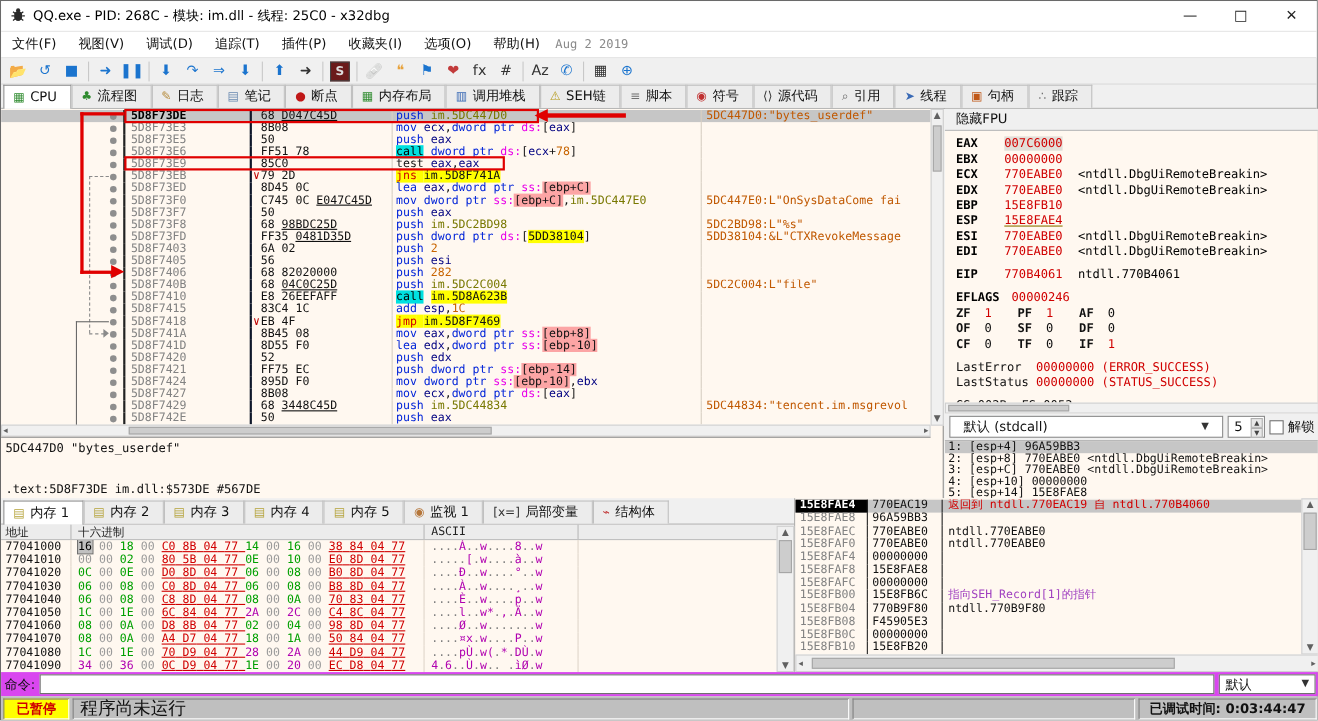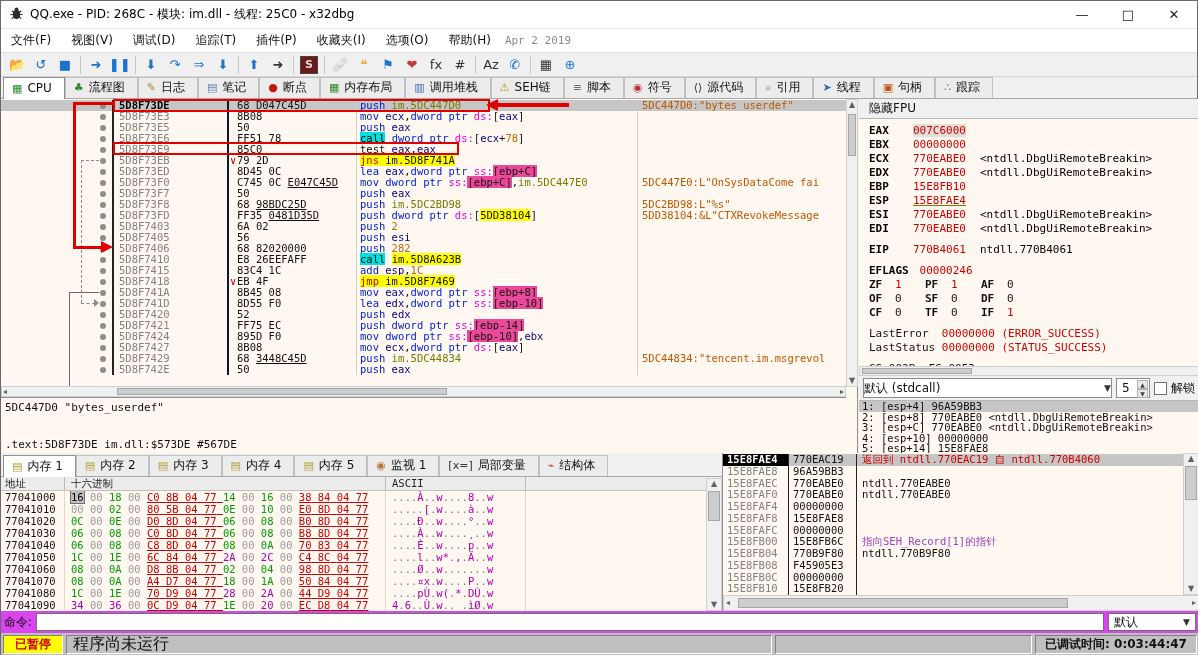--- a/index.html
+++ b/index.html
@@ -45,21 +45,21 @@
   .dbytes{width:128px;flex:none;padding-left:8px;color:#111;border-right:1px solid #d8cfc4;position:relative}
   .chev{color:#c00000;position:absolute;left:1px;top:0}
   .dins{width:281px;flex:none;padding-left:3px;border-right:1px solid #d8cfc4}
   .dcmt{flex:1;padding-left:4px;color:#c05800;overflow:hidden}
   .bu{text-decoration:underline}
   .sg-m{color:#0023d8}.sg-r{color:#000080}.sg-s{color:#e800e8}.sg-n{color:#c86400}
   .sg-i{color:#787800}.sg-t{color:#111}
   .sg-c{background:#00e0e0;color:#000}
   .sg-j{background:#ffff00;color:#d00000}
   .sg-y{background:#ffff00;color:#111}
-  .sg-h{background:#ec4899;color:#111}
+  .sg-h{background:#fca5a5;color:#111}
 
   
   .redbox{position:absolute;border:2px solid #e00000;background:transparent;z-index:5}
   .redline{position:absolute;background:#e00000;z-index:5}
   .redtri{position:absolute;width:0;height:0;z-index:5}
   .jline{position:absolute;z-index:2}
 
   
   .sb{position:absolute;background:#f0f0f0;border:1px solid #d0d0d0}
   .sb .thumb{position:absolute;background:#cdcdcd;border:1px solid #a6a6a6}
@@ -76,21 +76,21 @@
   .rname{display:inline-block;width:44px;font-weight:bold;color:#000}
   .rval{color:#d00000}
   .rsel{background:#e2ded8}
   .runder{text-decoration:underline;text-decoration-color:#8a7500}
   .rlabel{color:#000;margin-left:14px}
   .fname{display:inline-block;width:26px;font-weight:bold}
   .fval{display:inline-block;width:30px}
   .red{color:#d00000}
   #reg-hscroll{left:0;top:267px;width:340px;height:10px}
   #conv-row{position:absolute;left:0;top:277px;width:340px;height:24px;background:#f0f0f0;display:flex;align-items:center;gap:4px;padding:0 4px}
-  #conv-dd{flex:1;height:20px;background:#fff;border:1px solid #8a8a8a;display:flex;align-items:center;padding:0 0;font-size:12px}
+  #conv-dd{flex:1;height:20px;background:#fff;border:1px solid #8a8a8a;display:flex;align-items:center;padding:0 12px;font-size:12px}
   #conv-dd .caret{margin-left:auto;font-size:9px;color:#333}
   #depth-spin{width:34px;height:20px;background:#fff;border:1px solid #8a8a8a;display:flex;align-items:center;padding-left:5px;position:relative;font-size:12px}
   .spin-btns{position:absolute;right:1px;top:1px;width:11px;height:16px;display:flex;flex-direction:column}
   .spin-btns div{flex:1;background:#e8e8e8;border:1px solid #b0b0b0;font-size:6px;line-height:7px;text-align:center;color:#444}
   #unlock{display:flex;align-items:center;gap:4px;font-size:12px}
   #unlock .box{width:13px;height:13px;background:#fff;border:1px solid #707070}
   #args-area{position:absolute;left:0;top:301px;width:340px;height:53px;border-top:1px solid #b8b8b8;font-family:"DejaVu Sans Mono",monospace;font-size:10.5px;overflow:hidden;background:#fff8f0}
   .arow{height:10.6px;line-height:10.6px;white-space:pre;padding-left:3px}
   .arow.sel{background:#c6c6c6}
 
@@ -158,21 +158,21 @@
   <div id="menubar">
       <span class="menu-item">文件(F)</span>
       <span class="menu-item">视图(V)</span>
       <span class="menu-item">调试(D)</span>
       <span class="menu-item">追踪(T)</span>
       <span class="menu-item">插件(P)</span>
       <span class="menu-item">收藏夹(I)</span>
       <span class="menu-item">选项(O)</span>
       <span class="menu-item">帮助(H)</span>
       <span id=""></span>
-      <span id="menu-date">Apr 2 2019</span>
+      <span id="menu-date">Aug 2 2019</span>
     </div>
 
   <div id="toolbar">
       <span class="tool orange">📂</span>
       <span class="tool ">↺</span>
       <span class="tool ">■</span>
       <span class="tsep"></span>
       <span class="tool ">➜</span>
       <span class="tool ">❚❚</span>
       <span class="tsep"></span>
@@ -272,20 +272,21 @@
         <div class="drow"><div class="dgut"><span class="dot"></span></div><div class="daddr">5D8F73E9</div><div class="dbytes"><span>85C0</span></div><div class="dins"><span class="sg-t">test </span><span class="sg-r">eax</span><span class="sg-t">,</span><span class="sg-r">eax</span></div><div class="dcmt"></div></div>
         <div class="drow"><div class="dgut"><span class="dot"></span></div><div class="daddr">5D8F73EB</div><div class="dbytes"><span class="chev">∨</span><span>79 2D</span></div><div class="dins"><span class="sg-j">jns</span><span class="sg-y"> </span><span class="sg-y">im.5D8F741A</span></div><div class="dcmt"></div></div>
         <div class="drow"><div class="dgut"><span class="dot"></span></div><div class="daddr">5D8F73ED</div><div class="dbytes"><span>8D45 0C</span></div><div class="dins"><span class="sg-m">lea </span><span class="sg-r">eax</span><span class="sg-t">,</span><span class="sg-m">dword ptr </span><span class="sg-s">ss:</span><span class="sg-h">[ebp+C]</span></div><div class="dcmt"></div></div>
         <div class="drow"><div class="dgut"><span class="dot"></span></div><div class="daddr">5D8F73F0</div><div class="dbytes"><span>C745 0C </span><span class="bu">E047C45D</span></div><div class="dins"><span class="sg-m">mov </span><span class="sg-m">dword ptr </span><span class="sg-s">ss:</span><span class="sg-h">[ebp+C]</span><span class="sg-t">,</span><span class="sg-i">im.5DC447E0</span></div><div class="dcmt">5DC447E0:L"OnSysDataCome fai</div></div>
         <div class="drow"><div class="dgut"><span class="dot"></span></div><div class="daddr">5D8F73F7</div><div class="dbytes"><span>50</span></div><div class="dins"><span class="sg-m">push </span><span class="sg-r">eax</span></div><div class="dcmt"></div></div>
         <div class="drow"><div class="dgut"><span class="dot"></span></div><div class="daddr">5D8F73F8</div><div class="dbytes"><span>68 </span><span class="bu">98BDC25D</span></div><div class="dins"><span class="sg-m">push </span><span class="sg-i">im.5DC2BD98</span></div><div class="dcmt">5DC2BD98:L"%s"</div></div>
         <div class="drow"><div class="dgut"><span class="dot"></span></div><div class="daddr">5D8F73FD</div><div class="dbytes"><span>FF35 </span><span class="bu">0481D35D</span></div><div class="dins"><span class="sg-m">push </span><span class="sg-m">dword ptr </span><span class="sg-s">ds:</span><span class="sg-t">[</span><span class="sg-y">5DD38104</span><span class="sg-t">]</span></div><div class="dcmt">5DD38104:&amp;L"CTXRevokeMessage</div></div>
         <div class="drow"><div class="dgut"><span class="dot"></span></div><div class="daddr">5D8F7403</div><div class="dbytes"><span>6A 02</span></div><div class="dins"><span class="sg-m">push </span><span class="sg-n">2</span></div><div class="dcmt"></div></div>
         <div class="drow"><div class="dgut"><span class="dot"></span></div><div class="daddr">5D8F7405</div><div class="dbytes"><span>56</span></div><div class="dins"><span class="sg-m">push </span><span class="sg-r">esi</span></div><div class="dcmt"></div></div>
         <div class="drow"><div class="dgut"><span class="dot"></span></div><div class="daddr">5D8F7406</div><div class="dbytes"><span>68 82020000</span></div><div class="dins"><span class="sg-m">push </span><span class="sg-n">282</span></div><div class="dcmt"></div></div>
+        <div class="drow"><div class="dgut"><span class="dot"></span></div><div class="daddr">5D8F740B</div><div class="dbytes"><span>68 </span><span class="bu">04C0C25D</span></div><div class="dins"><span class="sg-m">push </span><span class="sg-i">im.5DC2C004</span></div><div class="dcmt">5DC2C004:L"file"</div></div>
         <div class="drow"><div class="dgut"><span class="dot"></span></div><div class="daddr">5D8F7410</div><div class="dbytes"><span>E8 26EEFAFF</span></div><div class="dins"><span class="sg-c">call</span><span class="sg-t"> </span><span class="sg-y">im.5D8A623B</span></div><div class="dcmt"></div></div>
         <div class="drow"><div class="dgut"><span class="dot"></span></div><div class="daddr">5D8F7415</div><div class="dbytes"><span>83C4 1C</span></div><div class="dins"><span class="sg-m">add </span><span class="sg-r">esp</span><span class="sg-t">,</span><span class="sg-n">1C</span></div><div class="dcmt"></div></div>
         <div class="drow"><div class="dgut"><span class="dot"></span></div><div class="daddr">5D8F7418</div><div class="dbytes"><span class="chev">∨</span><span>EB 4F</span></div><div class="dins"><span class="sg-j">jmp</span><span class="sg-y"> </span><span class="sg-y">im.5D8F7469</span></div><div class="dcmt"></div></div>
         <div class="drow"><div class="dgut"><span class="dot"></span></div><div class="daddr">5D8F741A</div><div class="dbytes"><span>8B45 08</span></div><div class="dins"><span class="sg-m">mov </span><span class="sg-r">eax</span><span class="sg-t">,</span><span class="sg-m">dword ptr </span><span class="sg-s">ss:</span><span class="sg-h">[ebp+8]</span></div><div class="dcmt"></div></div>
         <div class="drow"><div class="dgut"><span class="dot"></span></div><div class="daddr">5D8F741D</div><div class="dbytes"><span>8D55 F0</span></div><div class="dins"><span class="sg-m">lea </span><span class="sg-r">edx</span><span class="sg-t">,</span><span class="sg-m">dword ptr </span><span class="sg-s">ss:</span><span class="sg-h">[ebp-10]</span></div><div class="dcmt"></div></div>
         <div class="drow"><div class="dgut"><span class="dot"></span></div><div class="daddr">5D8F7420</div><div class="dbytes"><span>52</span></div><div class="dins"><span class="sg-m">push </span><span class="sg-r">edx</span></div><div class="dcmt"></div></div>
         <div class="drow"><div class="dgut"><span class="dot"></span></div><div class="daddr">5D8F7421</div><div class="dbytes"><span>FF75 EC</span></div><div class="dins"><span class="sg-m">push </span><span class="sg-m">dword ptr </span><span class="sg-s">ss:</span><span class="sg-h">[ebp-14]</span></div><div class="dcmt"></div></div>
         <div class="drow"><div class="dgut"><span class="dot"></span></div><div class="daddr">5D8F7424</div><div class="dbytes"><span>895D F0</span></div><div class="dins"><span class="sg-m">mov </span><span class="sg-m">dword ptr </span><span class="sg-s">ss:</span><span class="sg-h">[ebp-10]</span><span class="sg-t">,</span><span class="sg-r">ebx</span></div><div class="dcmt"></div></div>
         <div class="drow"><div class="dgut"><span class="dot"></span></div><div class="daddr">5D8F7427</div><div class="dbytes"><span>8B08</span></div><div class="dins"><span class="sg-m">mov </span><span class="sg-r">ecx</span><span class="sg-t">,</span><span class="sg-m">dword ptr </span><span class="sg-s">ds:</span><span class="sg-t">[</span><span class="sg-r">eax</span><span class="sg-t">]</span></div><div class="dcmt"></div></div>
         <div class="drow"><div class="dgut"><span class="dot"></span></div><div class="daddr">5D8F7429</div><div class="dbytes"><span>68 </span><span class="bu">3448C45D</span></div><div class="dins"><span class="sg-m">push </span><span class="sg-i">im.5DC44834</span></div><div class="dcmt">5DC44834:"tencent.im.msgrevol</div></div>

